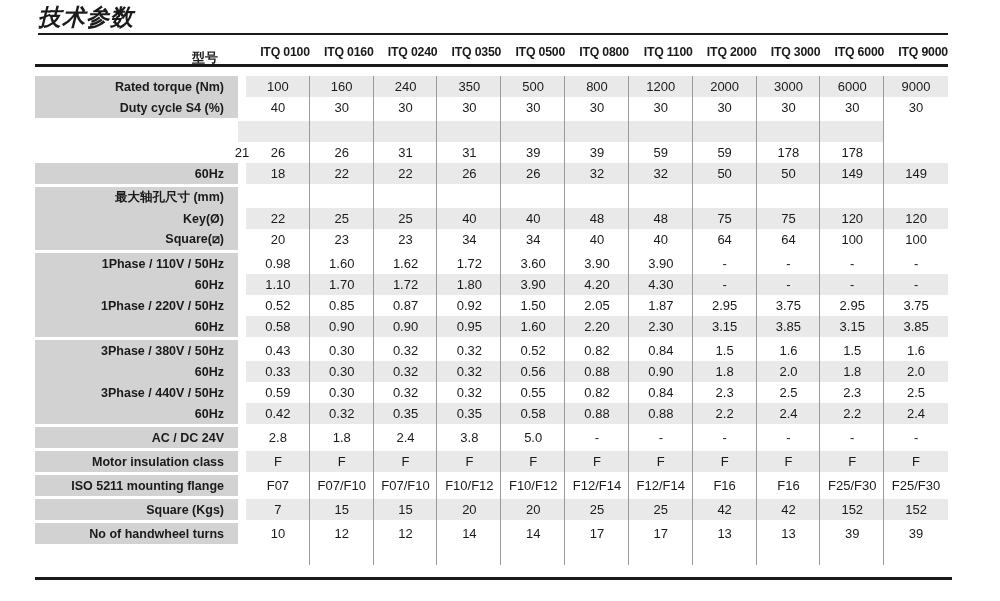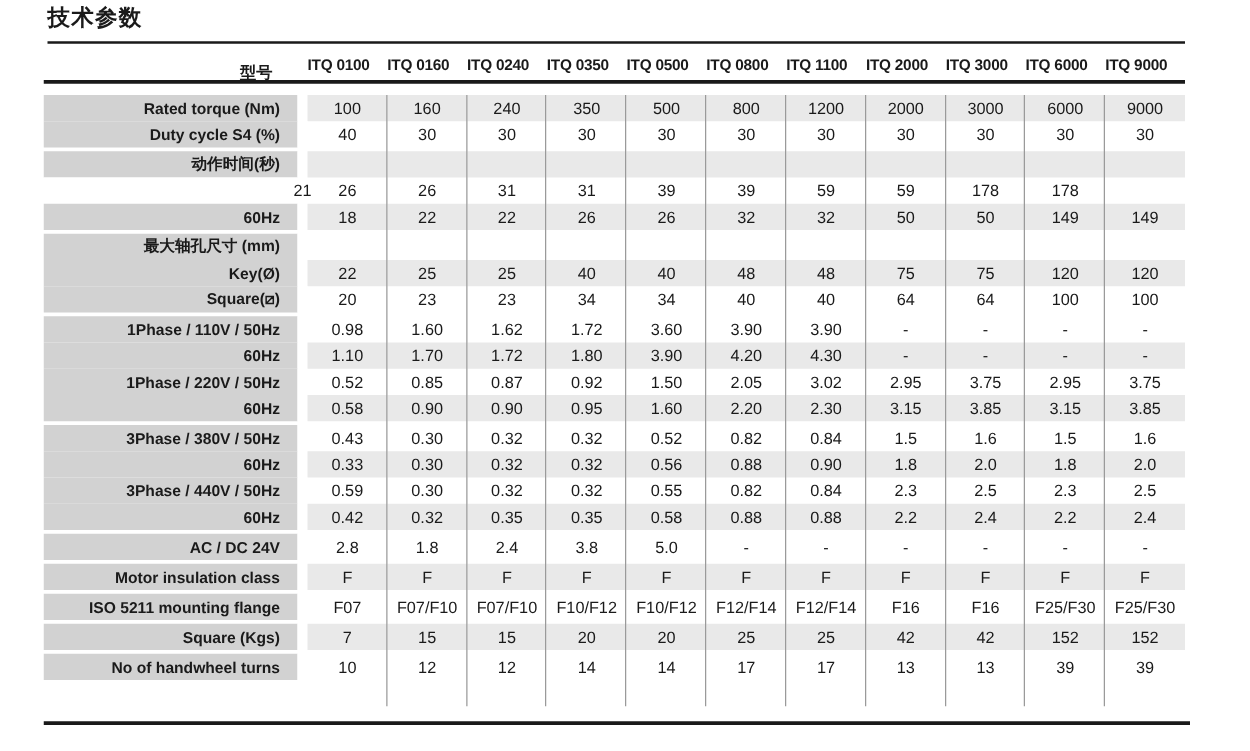--- a/index.html
+++ b/index.html
@@ -8,37 +8,37 @@
     --line:#9a9a9a;
     --rule:#1a1a1a;
     --text:#1a1a1a;
   }
   html,body{margin:0;padding:0;background:#fff;}
   .page{
     position:relative;width:1000px;height:601px;background:#ffffff;
     font-family:"Liberation Sans", sans-serif;color:var(--text);overflow:hidden;
   }
   .page-title{
-    position:absolute;left:38px;top:2px;font-size:18px;font-weight:600;
-    font-family:"DejaVu Serif", serif;letter-spacing:1px;
+    position:absolute;left:38px;top:2px;font-size:23px;font-weight:600;
+    font-family:"DejaVu Serif", serif;letter-spacing:1px;font-style:italic;
   }
   .table{position:absolute;left:35px;top:0;width:917px;}
   .rule{position:absolute;background:var(--rule);}
   .rule-top{left:3px;top:33px;width:910px;height:2px;}
   .rule-header{left:0;top:64px;width:913px;height:3px;}
   .rule-bottom{left:0;top:577px;width:917px;height:3px;}
   .header-row{
     position:absolute;left:0;top:37px;width:913px;height:26px;
     display:grid;grid-template-columns:203px 8px repeat(11,1fr);align-items:center;
   }
   .models-label{
     text-align:right;padding-right:20px;font-weight:bold;font-size:13px;margin-top:12px;
   }
   .model-cell{
-    text-align:left;font-weight:bold;font-size:12.3px;letter-spacing:-0.2px;white-space:nowrap;
+    text-align:right;font-weight:bold;font-size:12.3px;letter-spacing:-0.2px;white-space:nowrap;
   }
   .body{position:absolute;left:0;top:76px;width:913px;}
   .block{margin-bottom:3px;}
   .block:last-child{margin-bottom:0;}
   .row{
     display:grid;grid-template-columns:203px 8px repeat(11,1fr);
     height:21px;align-items:stretch;
   }
   .label-cell{
     background:var(--label-bg);display:flex;align-items:center;justify-content:flex-end;
@@ -113,21 +113,20 @@
             <div class="value-cell">30</div>
             <div class="value-cell">30</div>
             <div class="value-cell">30</div>
             <div class="value-cell">30</div>
             <div class="value-cell">30</div>
             <div class="value-cell">30</div>
           </div>
         </div>
         <div class="block">
           <div class="row striped">
-            <div class="label-cell">动作时间(秒)</div>
             <div class="spacer"></div>
             <div class="value-cell"></div>
             <div class="value-cell"></div>
             <div class="value-cell"></div>
             <div class="value-cell"></div>
             <div class="value-cell"></div>
             <div class="value-cell"></div>
             <div class="value-cell"></div>
             <div class="value-cell"></div>
             <div class="value-cell"></div>
@@ -244,21 +243,21 @@
           </div>
           <div class="row">
             <div class="label-cell">1Phase / 220V / 50Hz</div>
             <div class="spacer"></div>
             <div class="value-cell">0.52</div>
             <div class="value-cell">0.85</div>
             <div class="value-cell">0.87</div>
             <div class="value-cell">0.92</div>
             <div class="value-cell">1.50</div>
             <div class="value-cell">2.05</div>
-            <div class="value-cell">3.02</div>
+            <div class="value-cell">1.87</div>
             <div class="value-cell">2.95</div>
             <div class="value-cell">3.75</div>
             <div class="value-cell">2.95</div>
             <div class="value-cell">3.75</div>
           </div>
           <div class="row striped">
             <div class="label-cell">60Hz</div>
             <div class="spacer"></div>
             <div class="value-cell">0.58</div>
             <div class="value-cell">0.90</div>

